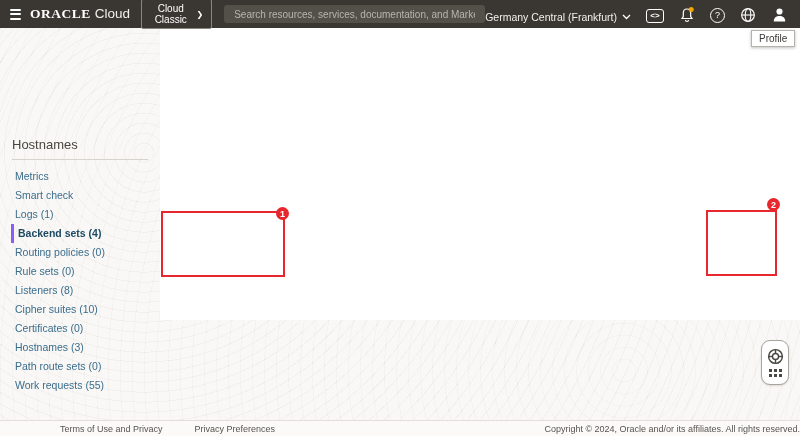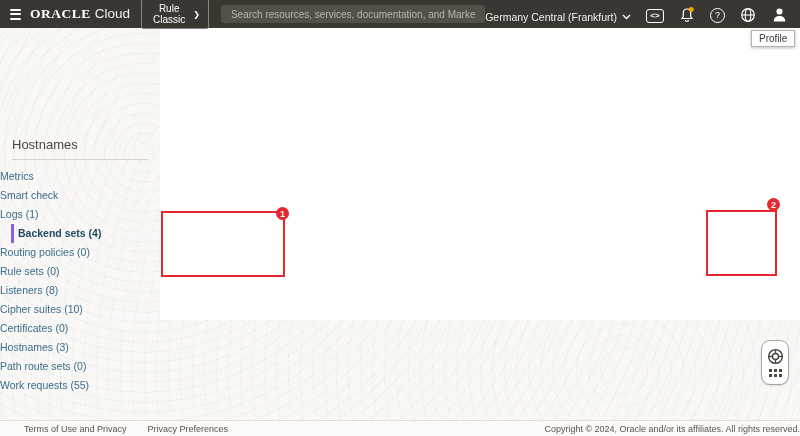--- a/index.html
+++ b/index.html
@@ -51,21 +51,21 @@
   .logs-line2 { left:170px; top:80px; font-size:10.5px; color:#393733; display:flex; align-items:center; gap:5px; }
   .blabel { font-weight:bold; color:#201e1c; }
   .info-circle { width:11px; height:11px; border:1px solid #4a4843; border-radius:50%; font-size:7.5px; color:#4a4843;
     display:inline-flex; align-items:center; justify-content:center; cursor:pointer; }
   .logs-link2 { left:170px; top:98px; }
 
   
   .res-title { left:12px; top:137px; font-size:13px; color:#49463f; }
   .res-divider { left:12px; top:159px; width:136px; height:1px; background:#d6d3cd; }
   .side-list { left:0; top:167px; width:160px; }
-  .side-item { height:19px; line-height:19px; font-size:10.5px; color:#3a6d8c; cursor:pointer; white-space:nowrap; }
+  .side-item { height:19px; line-height:19px; font-size:10.5px; color:#3a6d8c; padding-left:15px; cursor:pointer; white-space:nowrap; }
   .side-item.active { color:#1d4a63; font-weight:bold; border-left:3px solid #8b5cf6; margin-left:11px; padding-left:4px; }
 
   
   .bs-title { left:170px; top:131px; font-size:17px; font-weight:bold; color:#201e1c; }
   .create-btn { left:165px; top:163px; background:#5f5b55; color:#fff; font-size:10.5px; border:1px solid #5f5b55;
     border-radius:3px; padding:3px 9px; cursor:pointer; box-shadow:0 0 0 2px #6ba0b5; font-family:"Liberation Sans", sans-serif; }
 
   
   .table { left:162px; top:189px; width:626px; background:#fff; border:1px solid #d8d5d0; font-size:10.5px; }
   .thead, .trow { display:flex; align-items:stretch; }
@@ -105,38 +105,38 @@
   
   .float-widget { left:761px; top:340px; width:28px; height:45px; background:#fff; border:1px solid #a7a49e;
     border-radius:9px; box-shadow:0 1px 2px rgba(0,0,0,0.12); display:flex; flex-direction:column; align-items:center;
     justify-content:center; gap:4px; z-index:30; }
   .dots-grid { display:grid; grid-template-columns:repeat(3, 3px); grid-auto-rows:3px; gap:2px; cursor:pointer; }
   .dots-grid i { background:#4a4843; display:block; }
 
   
   .footer { left:0; top:420px; width:800px; height:16px; background:#fbfaf8; border-top:1px solid #e2dfda;
     display:flex; align-items:center; font-size:9px; color:#57544f; z-index:35; }
-  .footer .f-left { margin-left:24px; display:flex; gap:21px; }
+  .footer .f-left { margin-left:60px; display:flex; gap:32px; }
   .footer .f-link { cursor:pointer; color:#57544f; }
   .footer .f-right { margin-left:auto; margin-right:0; }
 </style>
 </head>
 <body>
 
 <div class="abs topbar">
   <span class="burger">
       <div></div>
       <div></div>
       <div></div>
     </span>
   <span class="logo">
     <span class="oracle">ORACLE</span><span class="cloud">Cloud</span>
   </span>
   <button class="classic-btn">
-    <span>Rule Classic</span>
+    <span>Cloud Classic</span>
     <span class="chev">❯</span>
   </button>
   <input class="search" type="text" placeholder="Search resources, services, documentation, and Marketplace" style="">
   <div class="top-right">
     <span class="region">
       <span>Germany Central (Frankfurt)</span>
       <svg width="9" height="6" viewBox="0 0 9 6">
           <polyline points="1,1 4.5,4.5 8,1" fill="none" stroke="#fff" stroke-width="1.3"></polyline>
         </svg>
     </span>

